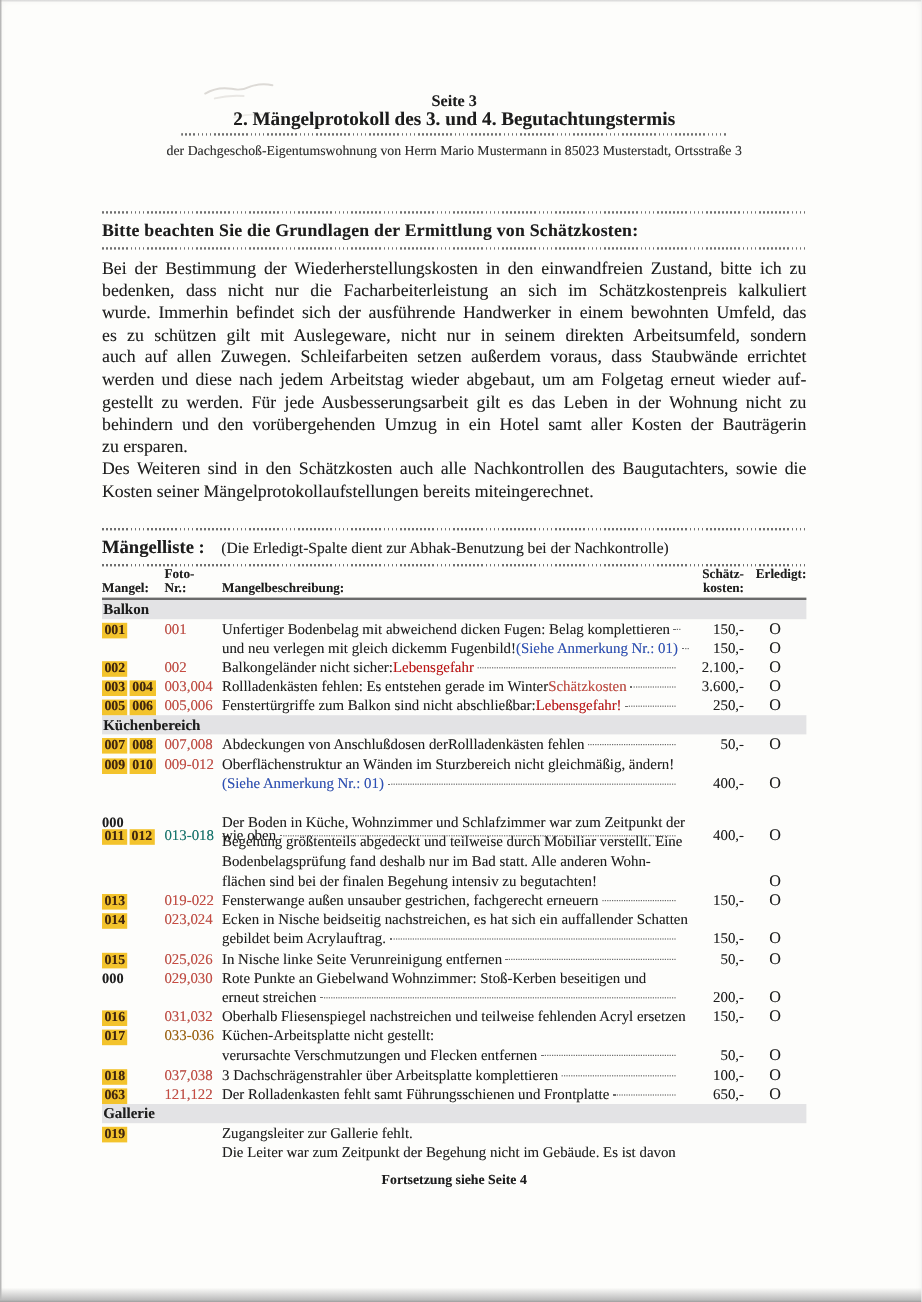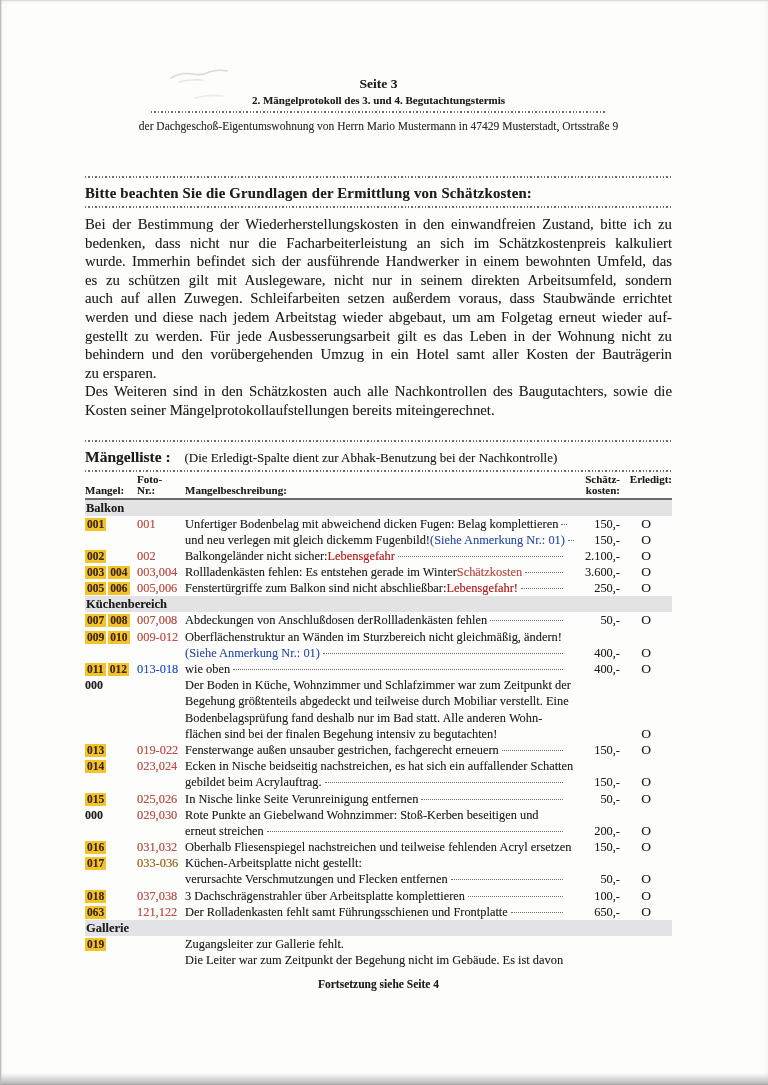--- a/index.html
+++ b/index.html
@@ -17,21 +17,21 @@
   .scan-edge-left{position:absolute;left:0;top:0;width:2px;height:1085px;background:linear-gradient(90deg,#a9a9a9,rgba(200,200,200,0));}
   .scan-edge-bottom{position:absolute;left:0;bottom:0;width:768px;height:12px;background:linear-gradient(180deg,rgba(180,180,180,0),#bdbdbd 85%,#9e9e9e);}
   .scan-edge-top{position:absolute;left:0;top:0;width:768px;height:2px;background:linear-gradient(180deg,#d6d6d6,rgba(220,220,220,0));}
   .smudge{position:absolute;left:165px;top:64px;opacity:.55;}
 
   .content{position:absolute;left:85px;top:0;width:587px;color:#1d1d1d;}
   .txt{text-shadow:0 0 .4px rgba(30,30,30,.35);}
 
   .hdr{margin-top:76px;text-align:center;}
   .hdr .t1{font-size:13.5px;font-weight:bold;line-height:16px;}
-  .hdr .t2{font-size:11px;font-weight:bold;line-height:16px;}
+  .hdr .t2{font-size:16px;font-weight:bold;line-height:16px;}
   .dotrule{height:2px;background-image:repeating-linear-gradient(90deg,#6e6e6e 0 1.4px,rgba(0,0,0,0) 1.4px 3.4px);}
   .dotrule.narrow{width:455px;margin:3px auto 0 auto;}
   .hdr .sub{font-size:11.5px;color:#2e2e2e;margin-top:6px;line-height:14px;}
 
   .rule-full{margin-top:43px;}
   .notice-h{font-size:14.8px;font-weight:bold;margin-top:6px;line-height:19px;letter-spacing:.2px;}
   .rule-under{margin-top:3px;}
 
   .para{margin-top:7px;font-size:14.8px;line-height:18.6px;}
   .para .jl{text-align:justify;text-align-last:justify;}
@@ -81,21 +81,21 @@
       <path d="M14 18 q12 -3 24 -2" opacity=".5"></path>
       <path d="M30 34 q14 -4 28 -2" opacity=".4"></path>
     </g>
   </svg>
 
   <div class="content">
     <div class="hdr">
       <div class="t1 txt">Seite 3</div>
       <div class="t2 txt">2. Mängelprotokoll des 3. und 4. Begutachtungstermis</div>
       <div class="dotrule narrow"></div>
-      <div class="sub txt">der Dachgeschoß-Eigentumswohnung von Herrn Mario Mustermann in 47429 Musterstadt, Ortsstraße 9</div>
+      <div class="sub txt">der Dachgeschoß-Eigentumswohnung von Herrn Mario Mustermann in 85023 Musterstadt, Ortsstraße 3</div>
     </div>
 
     <div class="dotrule rule-full"></div>
     <div class="notice-h txt">Bitte beachten Sie die Grundlagen der Ermittlung von Schätzkosten:</div>
     <div class="dotrule rule-under"></div>
 
     <div class="para txt" id="notice-paras">
         <div class="jl">Bei der Bestimmung der Wiederherstellungskosten in den einwandfreien Zustand, bitte ich zu</div>
         <div class="jl">bedenken, dass nicht nur die Facharbeiterleistung an sich im Schätzkostenpreis kalkuliert</div>
         <div class="jl">wurde. Immerhin befindet sich der ausführende Handwerker in einem bewohnten Umfeld, das</div>
@@ -211,21 +211,21 @@
           <span class="f" style="color: rgb(201, 74, 64);"></span>
           <span class="d">
             <span style="color: rgb(43, 80, 187);">(Siehe Anmerkung Nr.: 01)</span>
             <span class="leader"></span>
             <span class="cost">400,-</span>
           </span>
           <span class="done">O</span>
         </div>
         <div class="ln">
           <span class="m"><span class="badge" style="background: rgb(243, 195, 44); color: rgb(64, 37, 14);">011</span><span class="badge" style="background: rgb(243, 195, 44); color: rgb(64, 37, 14);">012</span></span>
-          <span class="f" style="color: #1d4ed8;">013-018</span>
+          <span class="f" style="color: #0f766e; margin-top: 27px;">013-018</span>
           <span class="d">
             <span style="color: rgb(29, 29, 29);">wie oben</span>
             <span class="leader"></span>
             <span class="cost">400,-</span>
           </span>
           <span class="done">O</span>
         </div>
         <div class="ln">
           <span class="m"><span class="plainnum">000</span></span>
           <span class="f" style="color: rgb(201, 74, 64);"></span>

